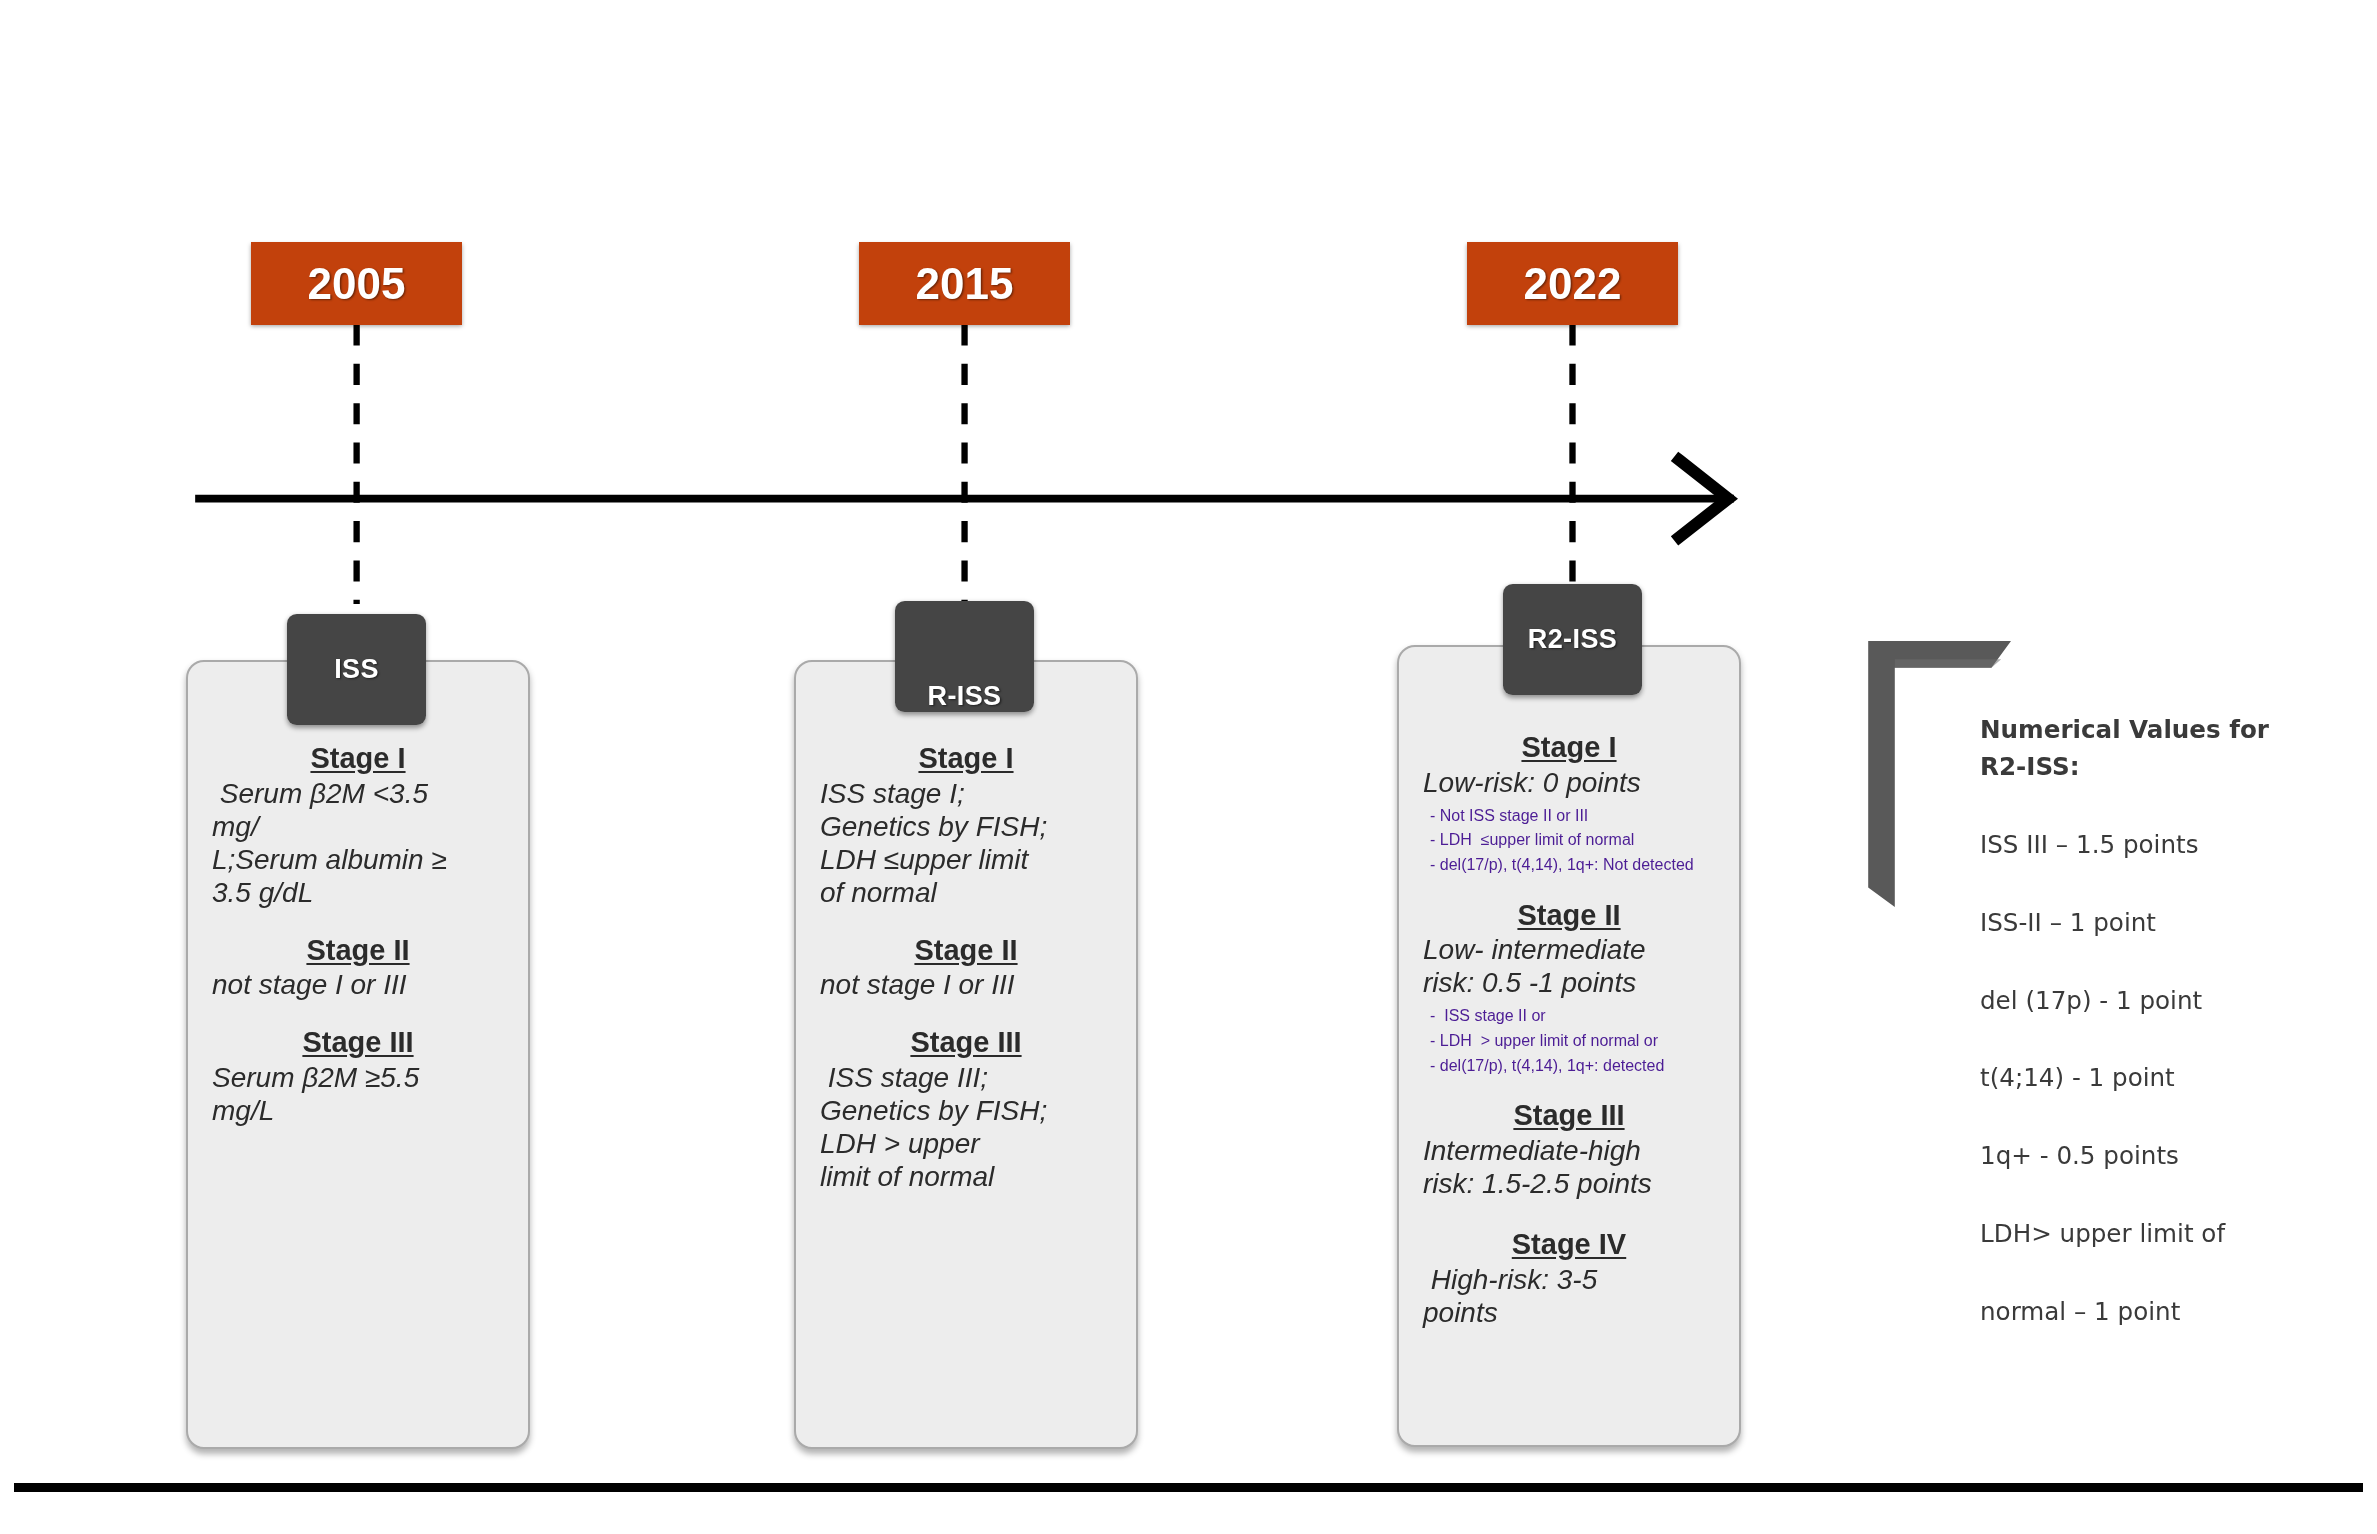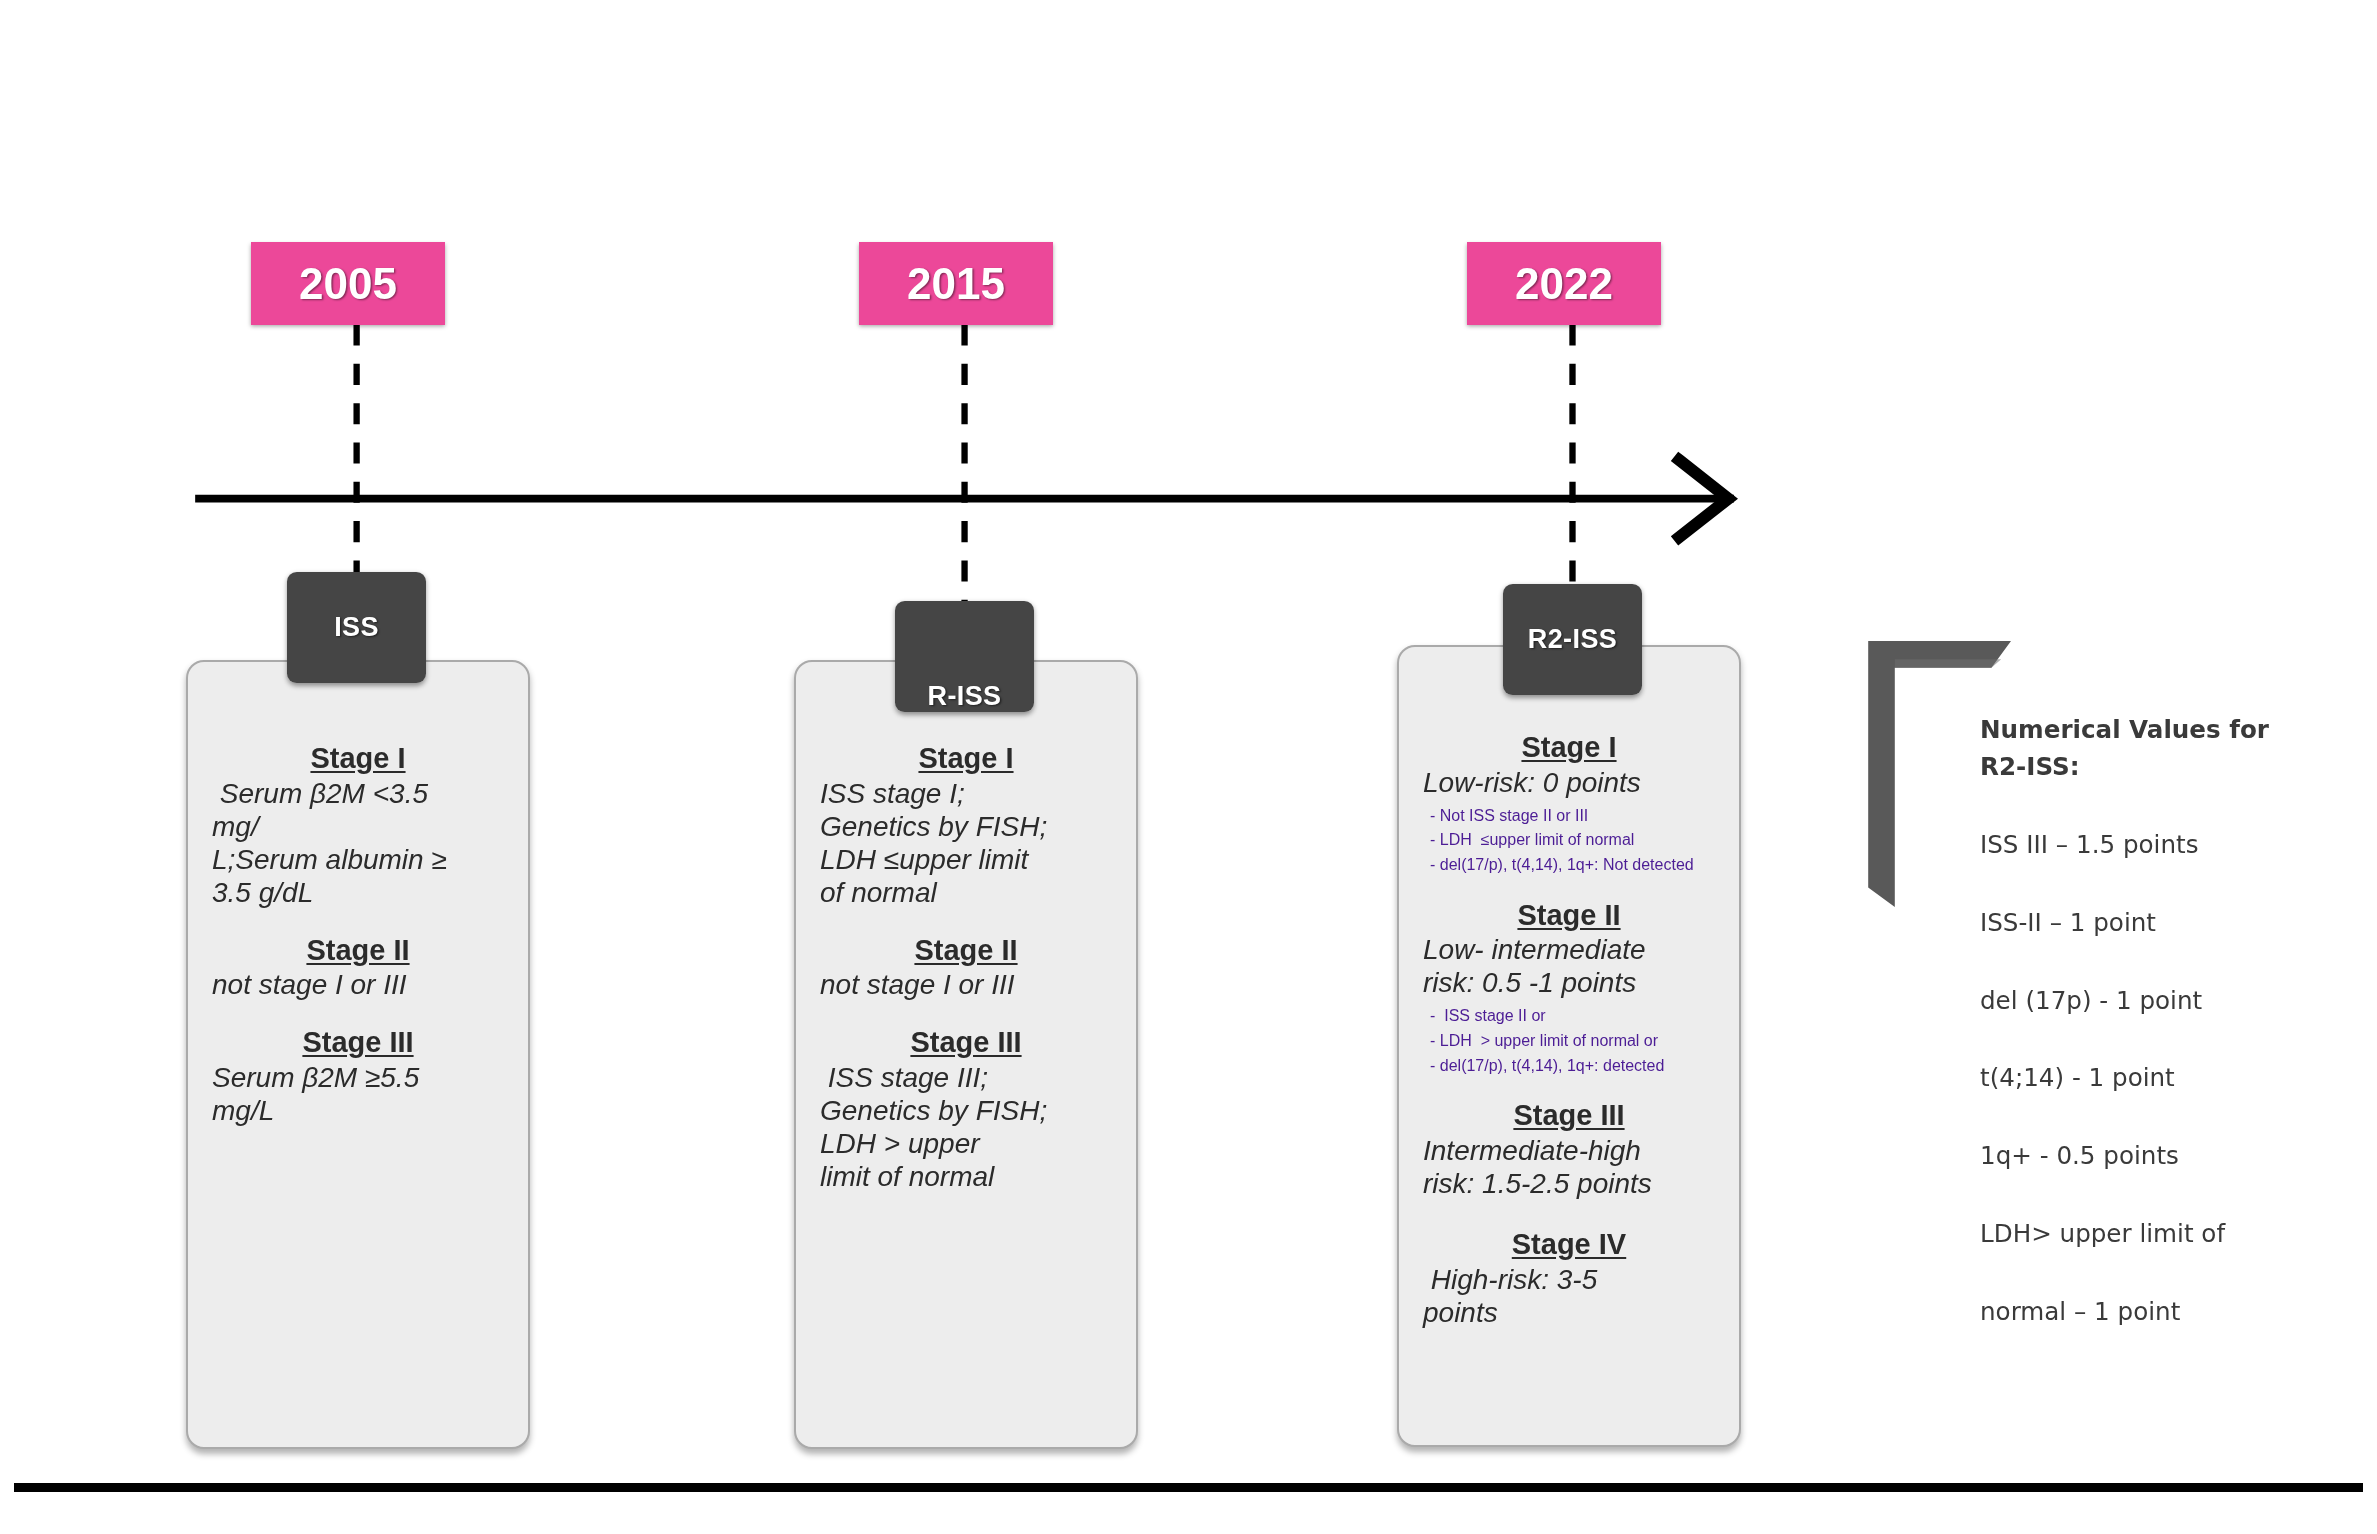--- a/index.html
+++ b/index.html
@@ -29,22 +29,22 @@
     color:#ffffff;
     font-size:45px;
     font-weight:bold;
     letter-spacing:0.4px;
     text-shadow:1.4px 1.4px 2.1px rgba(0,0,0,.45);
   }
 
   
   .year-chip{
     position:absolute;
-    width:194px; height:83px;
-    background:#ec4899;
+    width:211px; height:83px;
+    background:#c2410c;
     box-shadow:0 2.1px 4.2px rgba(0,0,0,.35);
     display:flex; align-items:center; justify-content:center;
   }
   .year-chip .txt{
     color:#ffffff;
     font-size:44px;
     font-weight:bold;
     text-shadow:1.4px 1.4px 2.1px rgba(0,0,0,.45);
   }
 
@@ -183,21 +183,21 @@
       </div>
 
       <div class="stage-block">
         <div class="stage-head">Stage III </div>
         <span class="stage-line">Serum β2M ≥5.5</span>
         <span class="stage-line">mg/L</span>
       </div>
 
     </div>
   </div>
-  <div class="sys-chip" style="left:287px; top:572px;">
+  <div class="sys-chip" style="left:287px; top:614px;">
     <span class="txt">ISS</span>
   </div>
 
   <div class="panel" style="left:794px; top:660px; width:344px; height:789px;">
     <div class="panel-body">
 
       <div class="stage-block">
         <div class="stage-head">Stage I</div>
         <span class="stage-line">ISS stage I;</span>
         <span class="stage-line">Genetics by FISH;</span>

